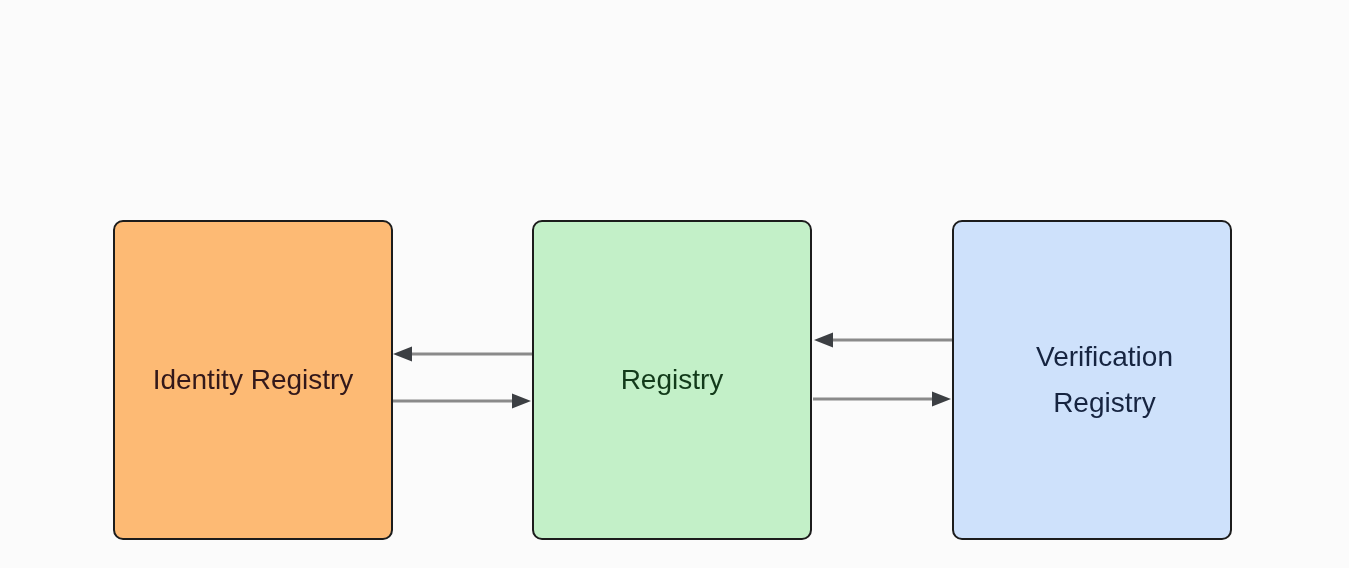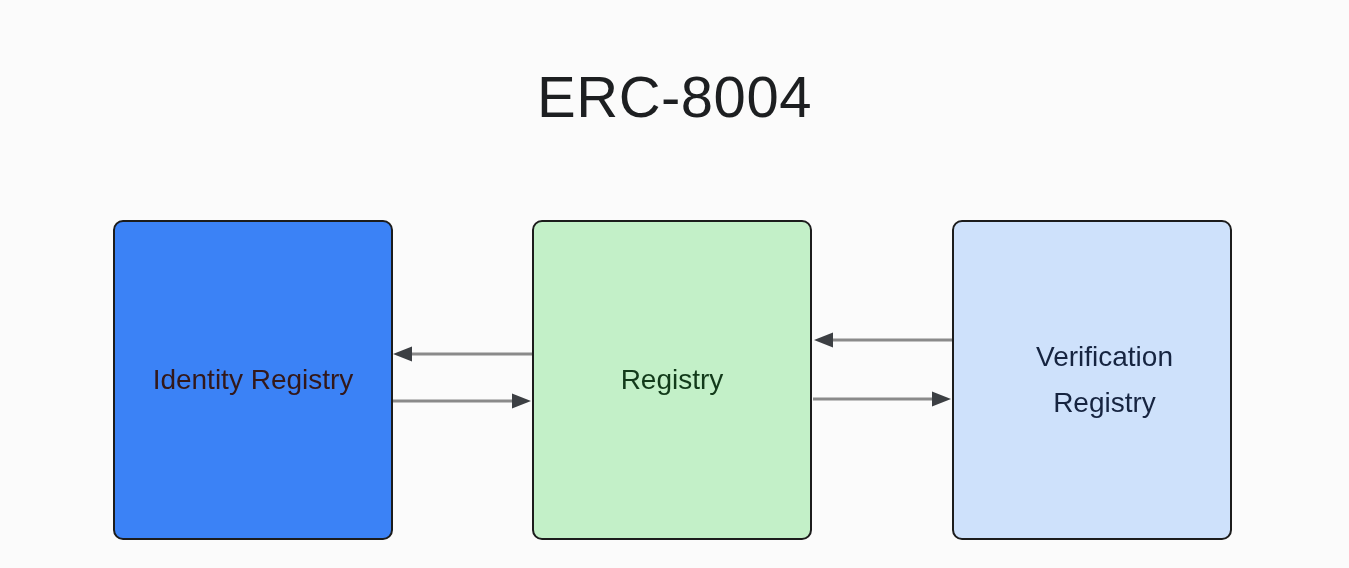--- a/index.html
+++ b/index.html
@@ -55,42 +55,41 @@
   .node-reputation   { left: 532px; }
   .node-verification { left: 952px; padding-left: 25px; }
   .node-label { display: block; }
   .node-label span { display: block; }
 </style>
 </head>
 <body>
 
 <div class="canvas" style="background: rgb(251, 251, 251);">
 
-  <h1 class="title" style="color: rgb(29, 31, 33);">ERC-8004</h1>
 
   <svg class="arrows-layer" viewBox="0 0 1349 568" xmlns="http://www.w3.org/2000/svg">
     <g>
       <line x1="532" y1="354" x2="409" y2="354" stroke-width="3" stroke="#8a8a8a"></line>
       <polygon points="393,354 412,346.5 412,361.5" fill="#3c3f43"></polygon>
     </g>
     <g>
       <line x1="392" y1="401" x2="515" y2="401" stroke-width="3" stroke="#8a8a8a"></line>
       <polygon points="531,401 512,393.5 512,408.5" fill="#3c3f43"></polygon>
     </g>
     <g>
       <line x1="952" y1="340" x2="830" y2="340" stroke-width="3" stroke="#8a8a8a"></line>
       <polygon points="814,340 833,332.5 833,347.5" fill="#3c3f43"></polygon>
     </g>
     <g>
       <line x1="813" y1="399" x2="935" y2="399" stroke-width="3" stroke="#8a8a8a"></line>
       <polygon points="951,399 932,391.5 932,406.5" fill="#3c3f43"></polygon>
     </g>
   </svg>
 
-  <div class="node node-identity" style="background: #3b82f6; color: rgb(51, 24, 26); border-color: rgb(28, 28, 28);">
+  <div class="node node-identity" style="background: #fdba74; color: rgb(51, 24, 26); border-color: rgb(28, 28, 28);">
     <div class="node-label">
       <span>Identity Registry</span>
     </div>
   </div>
 
   <div class="node node-reputation" style="background: rgb(195, 240, 200); color: rgb(18, 58, 26); border-color: rgb(28, 28, 28);">
     <div class="node-label">
       <span>Registry</span>
     </div>
   </div>

